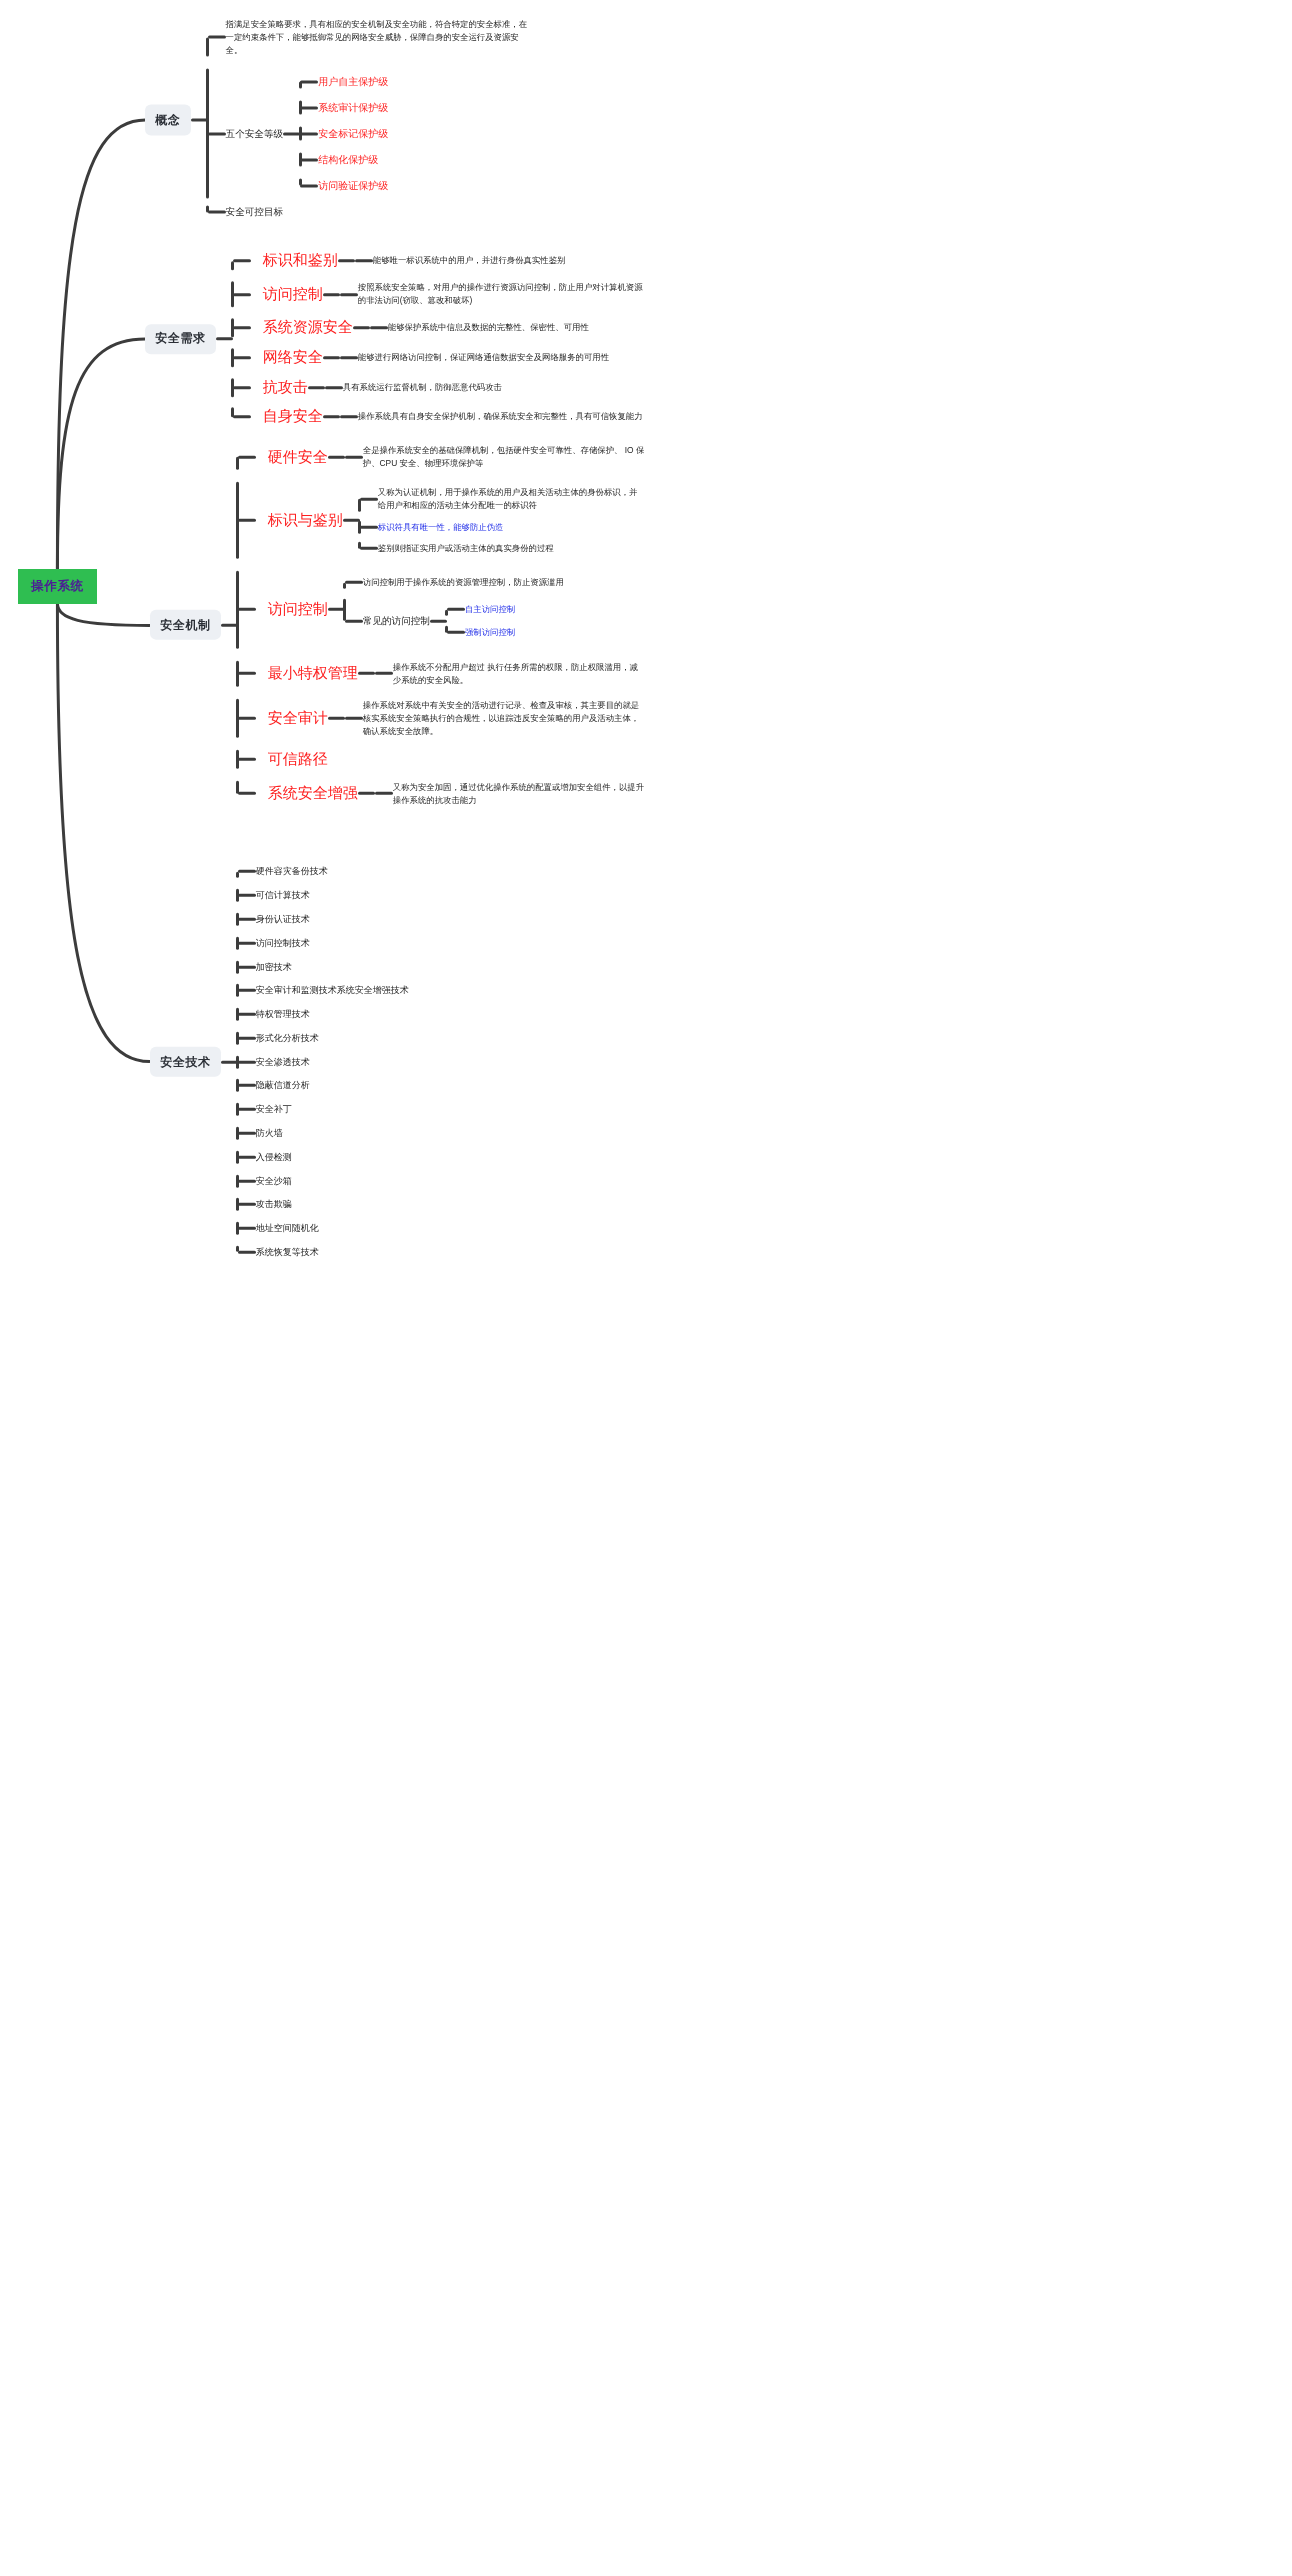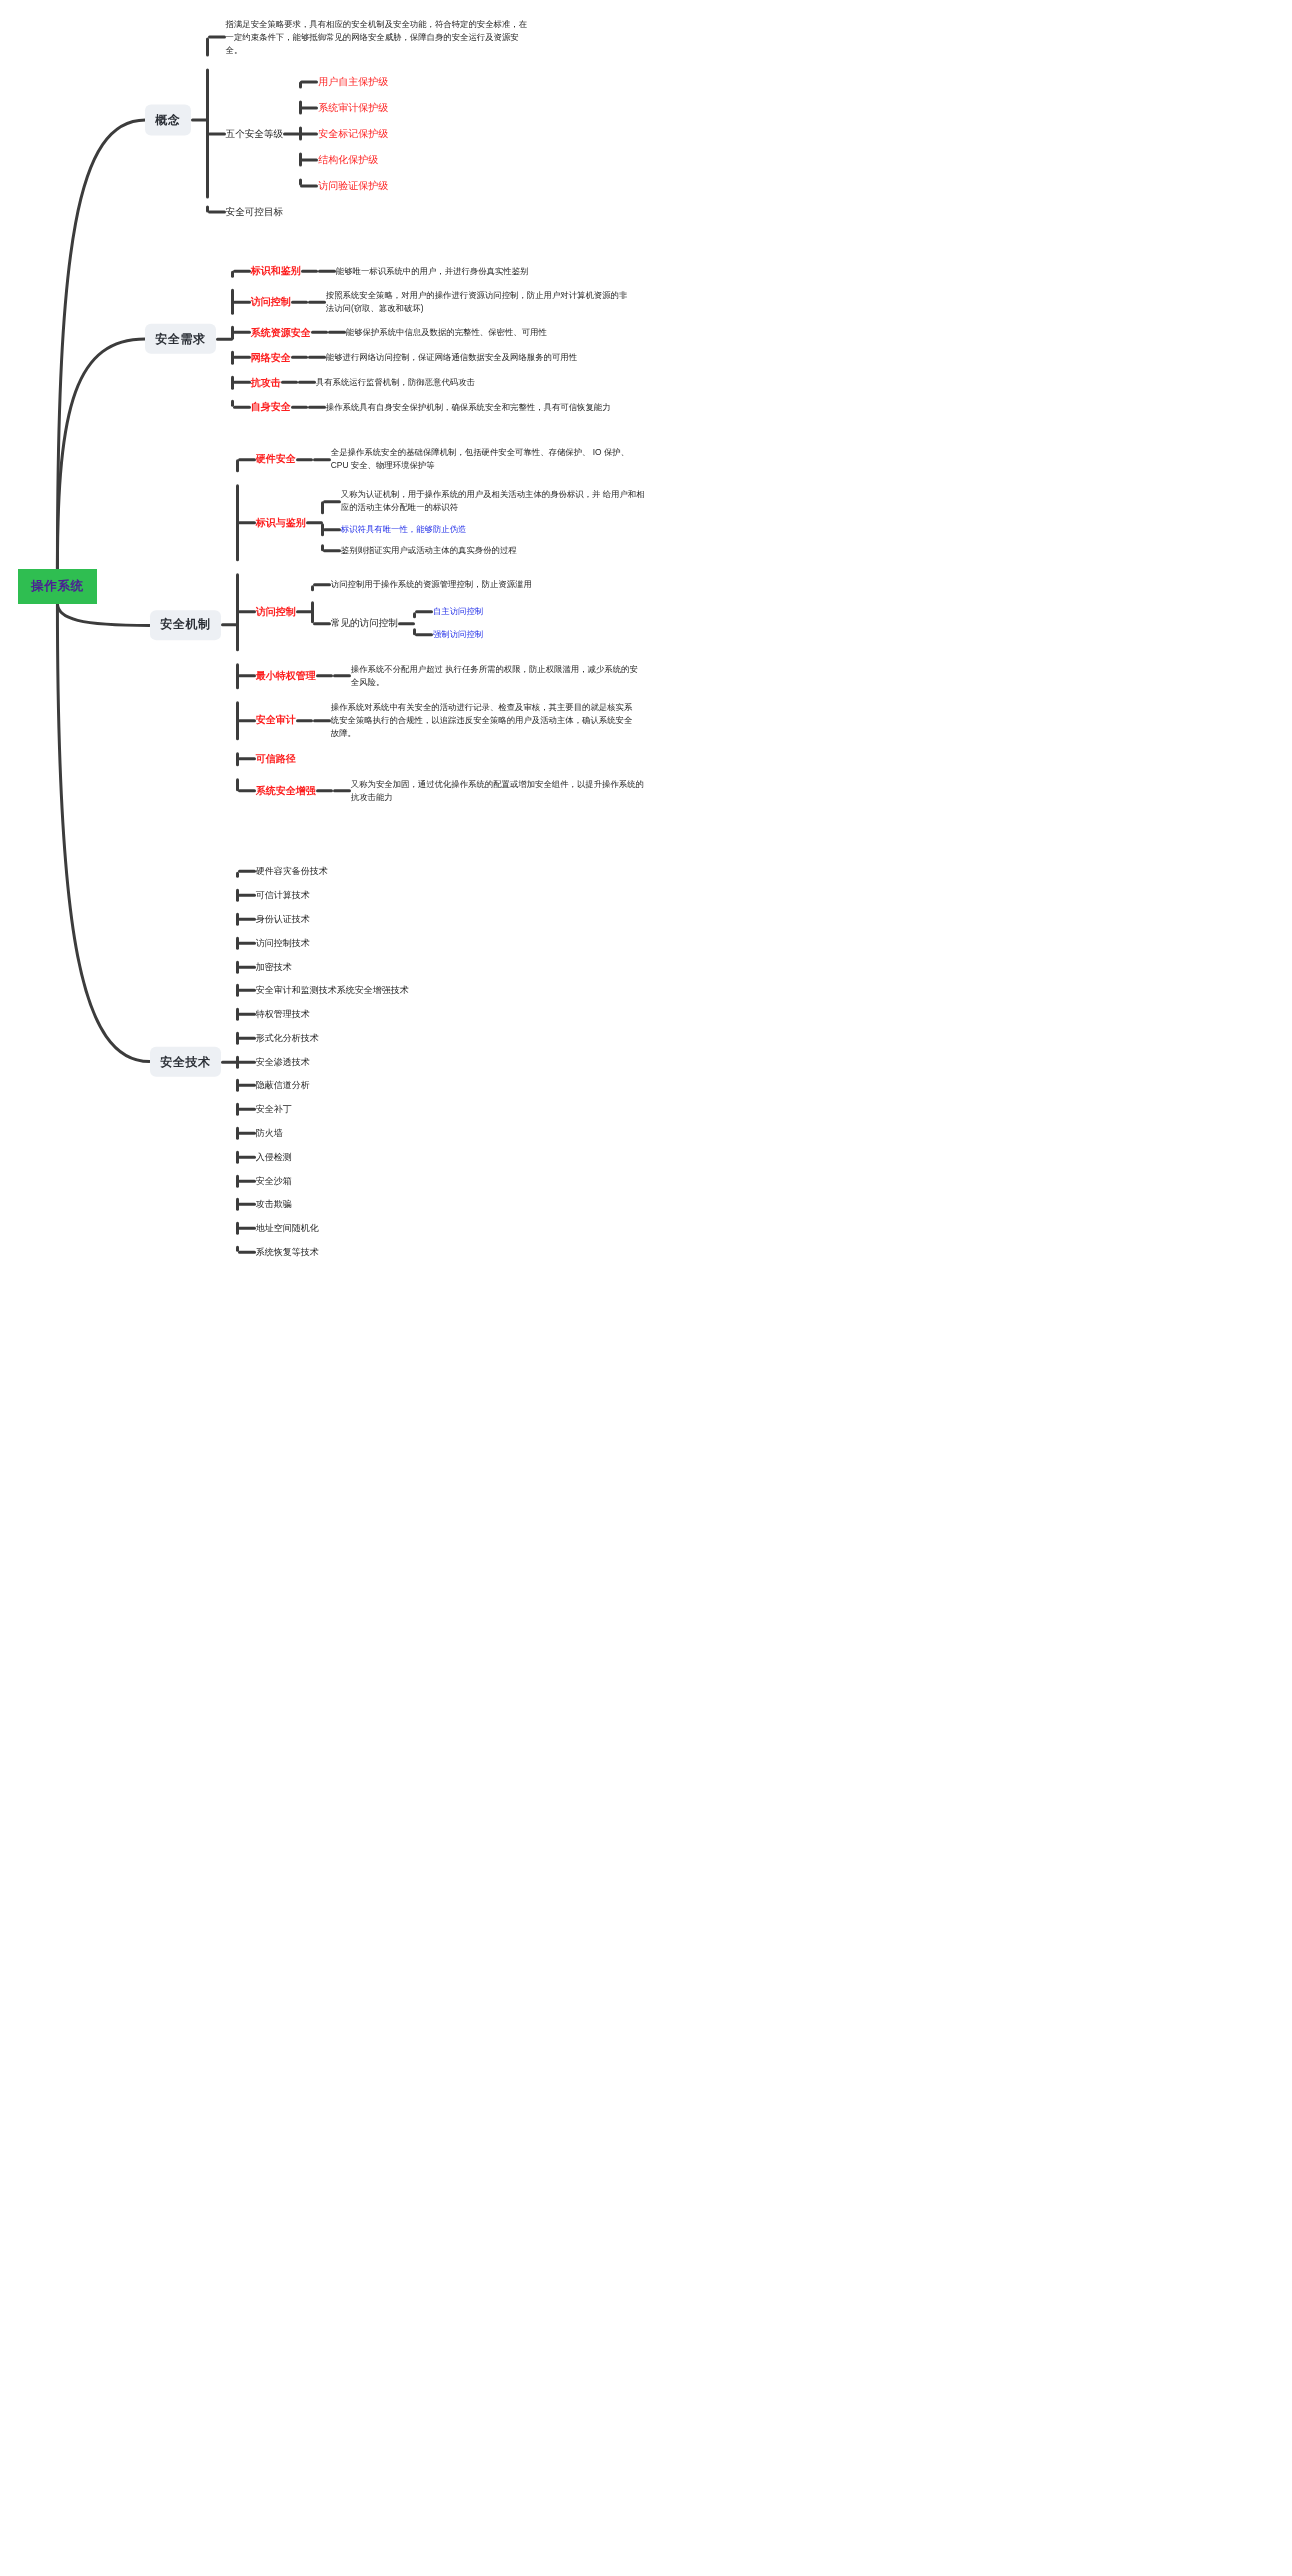--- a/index.html
+++ b/index.html
@@ -29,21 +29,21 @@
     background:var(--line,#3C3C3C); border-radius:1.8px; }
   .kid:first-child::after { top:50%; }
   .kid:last-child::after  { bottom:50%; }
   .kid:only-child::after  { display:none; }
 
   .m6  { margin:3.6px 0; }  .m7  { margin:4.2px 0; }  .m8  { margin:4.8px 0; }
   .m9  { margin:5.4px 0; }  .m10 { margin:6px 0; }
   .mb14 { margin-bottom:8.4px; }
 
   .plain-label { font-size:9.6px; font-weight:500; color:#1c1c1c; white-space:nowrap; }
-  .red-label   { font-size:10px; font-weight:700; color:var(--red,#FD1F1F); white-space:nowrap; }
+  .red-label   { font-size:15px; font-weight:400; color:var(--red,#FD1F1F); white-space:nowrap;margin-left:12px; }
   .leaf-red    { font-size:10px; color:var(--red,#FD1F1F); white-space:nowrap; }
   .desc   { font-size:8.4px; line-height:1.55; color:#1d1d1d; max-width:308px; }
   .desc.blue { color:var(--blue,#2330E8); }
   .tech-item { font-size:9px; color:#1d1d1d; white-space:nowrap; }
   .seg-coral { color:var(--coral,#F4604A); }
 </style>
 </head>
 <body>
 
 <div class="canvas">

